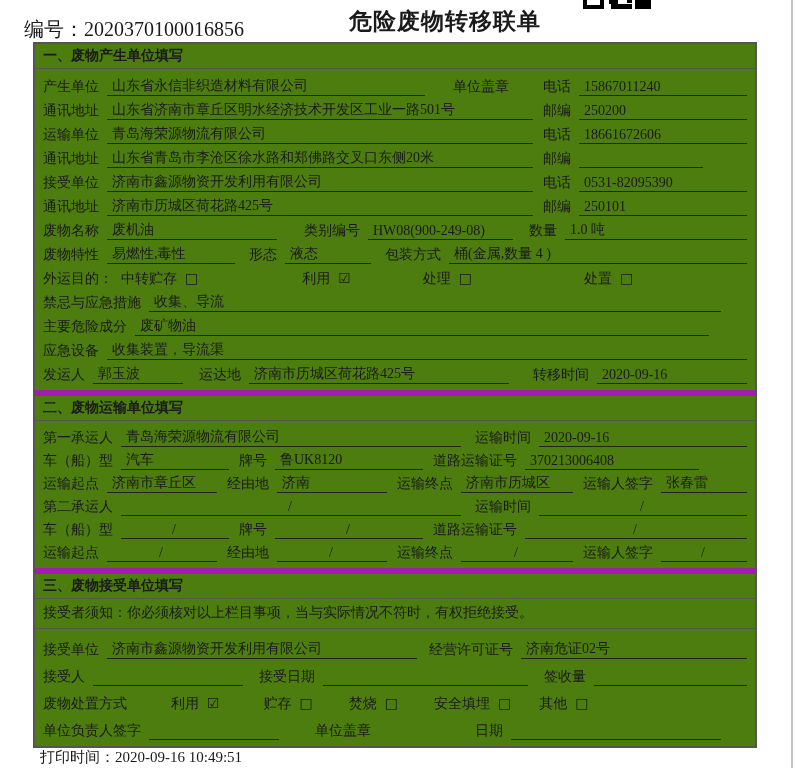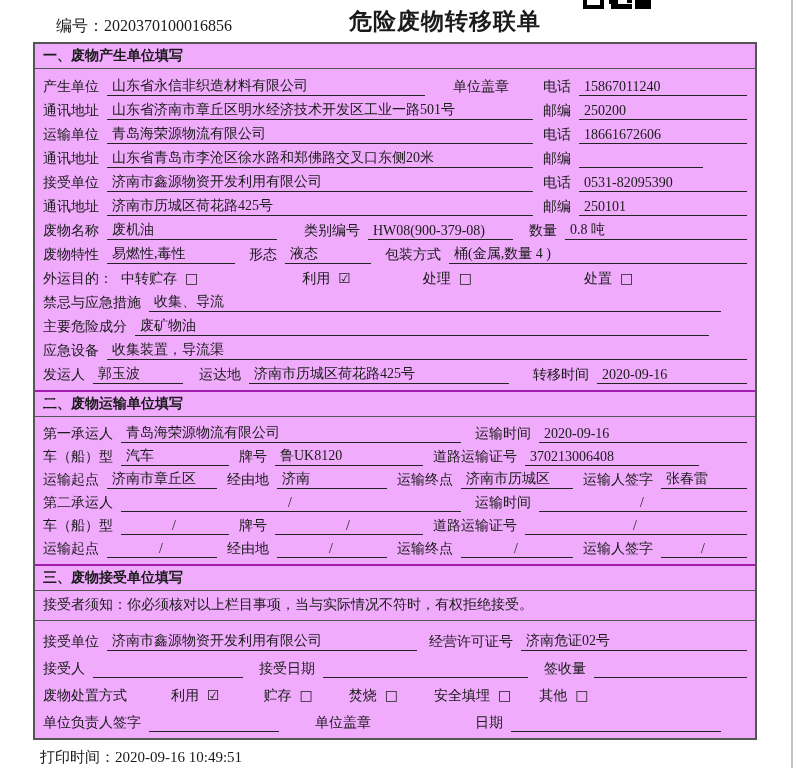--- a/index.html
+++ b/index.html
@@ -1,28 +1,28 @@
 <!DOCTYPE html>
 <html><head>
 <meta charset="utf-8">
 <style>
   html,body{margin:0;padding:0;background:#ffffff;}
   #page{position:relative;width:796px;height:768px;background:#fff;overflow:hidden;
         font-family:"Liberation Serif","DejaVu Serif",serif;color:#1a1a1a;}
-  .serial{position:absolute;left:56px;top:16px;font-size:16px;white-space:nowrap;}
+  .serial{position:absolute;left:24px;top:16px;font-size:20px;white-space:nowrap;}
   .doc-title{position:absolute;left:94px;right:0;top:6px;text-align:center;
              font-size:23px;font-weight:bold;letter-spacing:1px;}
   .qr{position:absolute;left:583px;top:0;width:70px;height:10px;overflow:hidden;}
   .qr i{position:absolute;background:#000;}
   .page-edge{position:absolute;left:791px;top:0;width:2px;height:768px;background:#c4c4c4;}
 
-  .form{position:absolute;left:33px;top:42px;width:720px;border:2px solid #555;background:#f0abfc;}
+  .form{position:absolute;left:33px;top:42px;width:720px;border:2px solid #555;background:#4d7c0f;}
   .sec-title{font-weight:bold;font-size:14px;padding:3px 8px 3px;border-bottom:1px solid #555;white-space:nowrap;}
   .notice{font-size:14px;padding:5px 8px 6px;border-bottom:1px solid #555;white-space:nowrap;}
-  .body{padding:3px 8px 6px;border-bottom:2px solid #a21caf;}
+  .body{padding:3px 8px 6px;border-bottom:6px solid #a21caf;}
   .body.last{border-bottom:none;}
   .row{display:flex;align-items:flex-end;font-size:14px;}
   .s1 .row{height:24px;}
   .s2 .row{height:23px;}
   .s3 .row{height:27px;}
   .lb{white-space:nowrap;margin-right:8px;flex:none;}
   .v{border-bottom:1px solid #222;padding:0 2px 0 5px;white-space:nowrap;
      overflow:hidden;box-sizing:border-box;flex:none;min-height:16px;}
   .f1{flex:1 1 auto;}
   .half{display:flex;align-items:flex-end;width:490px;flex:none;}
@@ -110,23 +110,23 @@
           <span class="v f1">济南市历城区荷花路425号</span>
         </div>
         <span class="lb" style="margin-left:10px">邮编</span>
         <span class="v f1">250101</span>
       </div>
 
       <div class="row">
         <span class="lb">废物名称</span>
         <span class="v" style="width:170px">废机油</span>
         <span class="lb" style="margin-left:27px">类别编号</span>
-        <span class="v" style="width:145px">HW08(900-379-08)</span>
+        <span class="v" style="width:145px">HW08(900-249-08)</span>
         <span class="lb" style="margin-left:16px">数量</span>
-        <span class="v f1">0.8 吨</span>
+        <span class="v f1">1.0 吨</span>
       </div>
 
       <div class="row">
         <span class="lb">废物特性</span>
         <span class="v" style="width:128px">易燃性,毒性</span>
         <span class="lb" style="margin-left:14px">形态</span>
         <span class="v" style="width:86px">液态</span>
         <span class="lb" style="margin-left:14px">包装方式</span>
         <span class="v f1">桶(金属,数量 4 )</span>
       </div>

